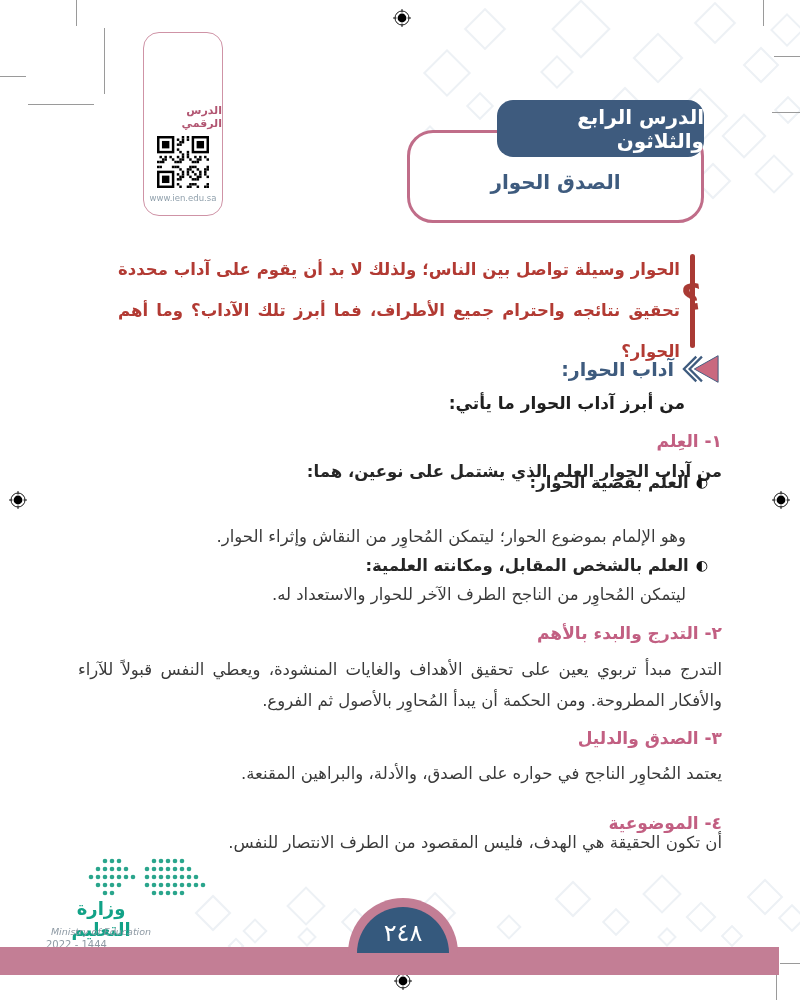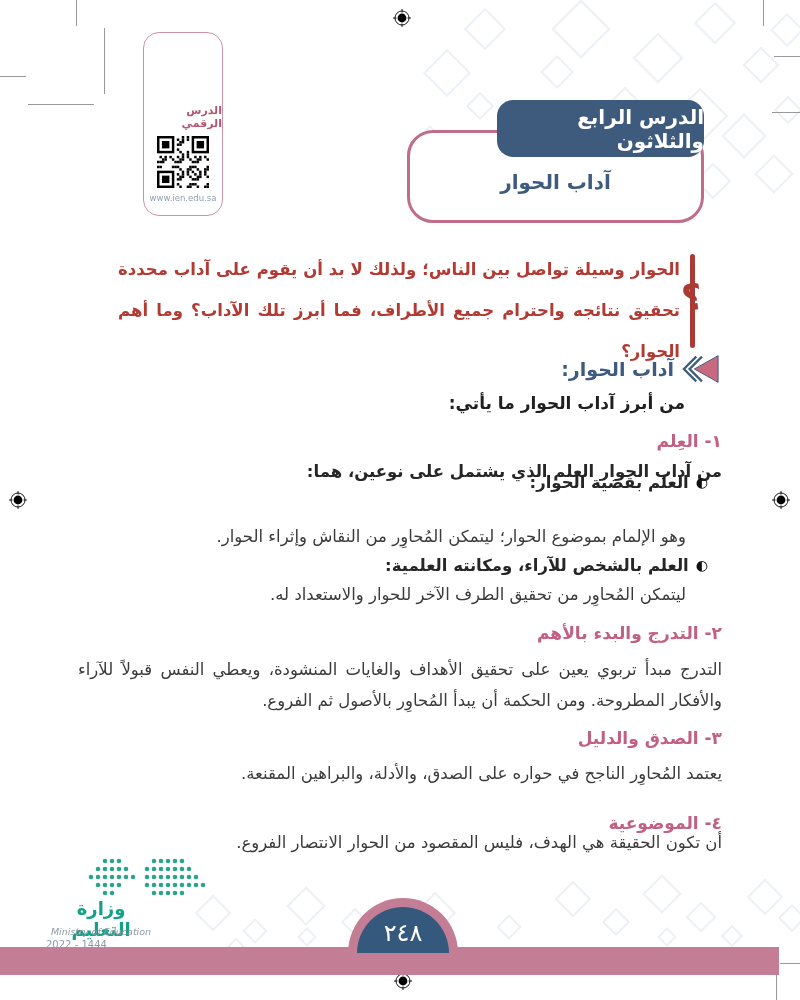--- a/index.html
+++ b/index.html
@@ -283,21 +283,21 @@
         <rect x="47.04761904761905" y="49.523809523809526" width="2.4761904761904763" height="2.4761904761904763" fill="#000"></rect>
         <rect x="49.523809523809526" y="49.523809523809526" width="2.4761904761904763" height="2.4761904761904763" fill="#000"></rect>
       </svg>
     <div class="dcard-url">www.ien.edu.sa</div>
   </div>
 
   <div class="pinkbox"></div>
   <div class="bluebox">
     <span>الدرس الرابع والثلاثون</span>
   </div>
-  <div class="lesson-title">آداب الحوار</div>
+  <div class="lesson-title">الصدق الحوار</div>
 
   <div class="qbar"></div>
   <div class="qmark">؟</div>
   <div class="intro">
     <div class="jline">الحوار وسيلة تواصل بين الناس؛ ولذلك لا بد أن يقوم على آداب محددة تضمن</div>
     <div class="jline">تحقيق نتائجه واحترام جميع الأطراف، فما أبرز تلك الآداب؟ وما أهم أساليب</div>
     <div class="rline">الحوار؟</div>
   </div>
 
   <div class="main-heading">
@@ -313,32 +313,32 @@
   <div class="content">
     <div class="sec-title" style="top:431px;">١- العِلم</div>
     <div class="sec-lead" style="top:462px;">من آداب الحوار العلم الذي يشتمل على نوعين، هما:</div>
 
     <div class="bullet-line" style="top:473px;">
       <span class="bg">◐</span><span>العلم بقضية الحوار:</span>
     </div>
     <div class="bullet-text" style="top:527px;">وهو الإلمام بموضوع الحوار؛ ليتمكن المُحاوِر من النقاش وإثراء الحوار.</div>
 
     <div class="bullet-line" style="top:556px;">
-      <span class="bg">◐</span><span>العلم بالشخص للآراء، ومكانته العلمية:</span>
+      <span class="bg">◐</span><span>العلم بالشخص المقابل، ومكانته العلمية:</span>
     </div>
-    <div class="bullet-text" style="top:585px;">ليتمكن المُحاوِر من تحقيق الطرف الآخر للحوار والاستعداد له.</div>
+    <div class="bullet-text" style="top:585px;">ليتمكن المُحاوِر من الناجح الطرف الآخر للحوار والاستعداد له.</div>
 
     <div class="sec-title" style="top:623px;">٢- التدرج والبدء بالأهم</div>
     <div class="para" style="top:654px;">التدرج مبدأ تربوي يعين على تحقيق الأهداف والغايات المنشودة، ويعطي النفس قبولاً للآراء والأفكار المطروحة. ومن الحكمة أن يبدأ المُحاوِر بالأصول ثم الفروع.</div>
 
     <div class="sec-title" style="top:728px;">٣- الصدق والدليل</div>
     <div class="para" style="top:758px;">يعتمد المُحاوِر الناجح في حواره على الصدق، والأدلة، والبراهين المقنعة.</div>
 
     <div class="sec-title" style="top:813px;">٤- الموضوعية</div>
-    <div class="para" style="top:827px;">أن تكون الحقيقة هي الهدف، فليس المقصود من الحوار الانتصار الفروع.</div>
+    <div class="para" style="top:827px;">أن تكون الحقيقة هي الهدف، فليس المقصود من الطرف الانتصار للنفس.</div>
   </div>
 
   <svg id="moedots" class="abs" style="left:86px;top:856px;" width="132" height="44" viewBox="0 0 132 44">
       <circle cx="19" cy="5" r="2.3" fill="#2aa58c"></circle>
       <circle cx="26" cy="5" r="2.3" fill="#2aa58c"></circle>
       <circle cx="33" cy="5" r="2.3" fill="#2aa58c"></circle>
       <circle cx="68" cy="5" r="2.3" fill="#2aa58c"></circle>
       <circle cx="75" cy="5" r="2.3" fill="#2aa58c"></circle>
       <circle cx="82" cy="5" r="2.3" fill="#2aa58c"></circle>
       <circle cx="89" cy="5" r="2.3" fill="#2aa58c"></circle>

